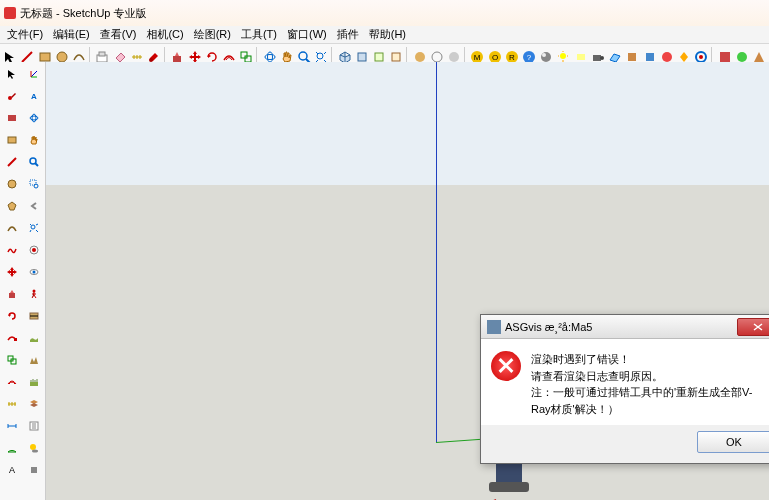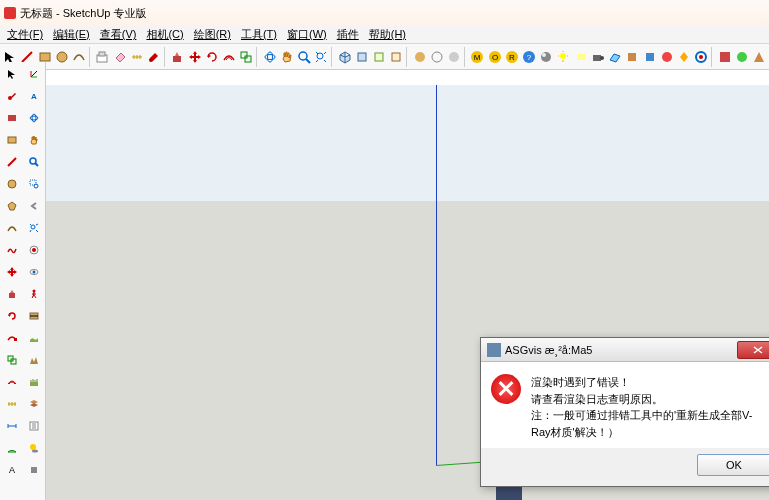--- a/index.html
+++ b/index.html
@@ -2,31 +2,31 @@
 <html><head>
 <meta charset="utf-8">
 <style>
 * { margin: 0; padding: 0; box-sizing: border-box; font-family: "Microsoft YaHei", Arial, sans-serif; }
 body { width: 769px; height: 500px; overflow: hidden; background: #fff; position: relative; }
 
 .titlebar { height: 18px; background: linear-gradient(#fef9f7,#fdf3e8); display: flex; align-items: center; padding: 13px 4px; font-size: 11px; }
 .titlebar .logo { width: 12px; height: 12px; background: #d33; border-radius: 2px; margin-right: 4px; }
 
 .menubar { height: 18px; background: #f4f4f4; display: flex; align-items: center; padding: 0 2px; font-size: 11px; border-bottom: 1px solid #d8d8d8; }
-.menubar span { padding: 0 5px; cursor: default; text-decoration: underline; }
+.menubar span { padding: 0 5px; cursor: default; }
 
 .toolbar-top { height: 26px; background: #f8f8f8; border-bottom: 1px solid #ccc; display: flex; align-items: center; padding: 0 2px; gap: 1px; }
 .tbtn { width: 22px; height: 22px; display: flex; align-items: center; justify-content: center; border: 1px solid transparent; }
 .tsep { width: 4px; height: 20px; border-left: 1px solid #ccc; margin: 0 1px; }
 
 .workspace { position: absolute; top: 62px; left: 0; right: 0; bottom: 0; display: flex; }
 .sidebar-left { width: 46px; background: #f8f8f8; border-right: 1px solid #ccc; display: flex; flex-direction: column; flex-wrap: wrap; padding: 1px; gap: 1px; align-content: flex-start; }
 .sidebar-left .tbtn { width: 21px; height: 21px; }
 
-.viewport { flex: 1; position: relative; background: linear-gradient(#e8eff5 0%, #e8eff5 28%, #dcdcd6 28%, #dcdcd6 100%); overflow: hidden; margin-top: 23px; }
+.viewport { flex: 1; position: relative; background: linear-gradient(#e8eff5 0%, #e8eff5 28%, #dcdcd6 28%, #dcdcd6 100%); overflow: hidden; }
 .axis { position: absolute; }
 .axis-blue { left: 390px; top: 0; width: 1px; height: 380px; background: #2040c0; }
 .axis-green { left: 390px; top: 380px; width: 400px; height: 1px; background: #20a020; transform: rotate(-4deg); transform-origin: left; }
 .axis-red { left: 250px; top: 437px; width: 200px; height: 1px; background: #c02020; transform: rotate(-22deg); transform-origin: right; }
 
 .figure { position: absolute; left: 440px; top: 260px; width: 45px; height: 175px; }
 .fig-head { width: 18px; height: 22px; background: #3a3a3a; border-radius: 50% 50% 40% 40%; margin: 0 auto; }
 .fig-body { width: 30px; height: 60px; background: #f5f5f5; margin: 0 auto; border-radius: 6px 6px 2px 2px; border: 1px solid #ccc; }
 .fig-legs { width: 26px; height: 78px; background: #3a4a6a; margin: 0 auto; }
 .fig-feet { width: 40px; height: 10px; background: #555; margin: 0 auto; border-radius: 3px; }

